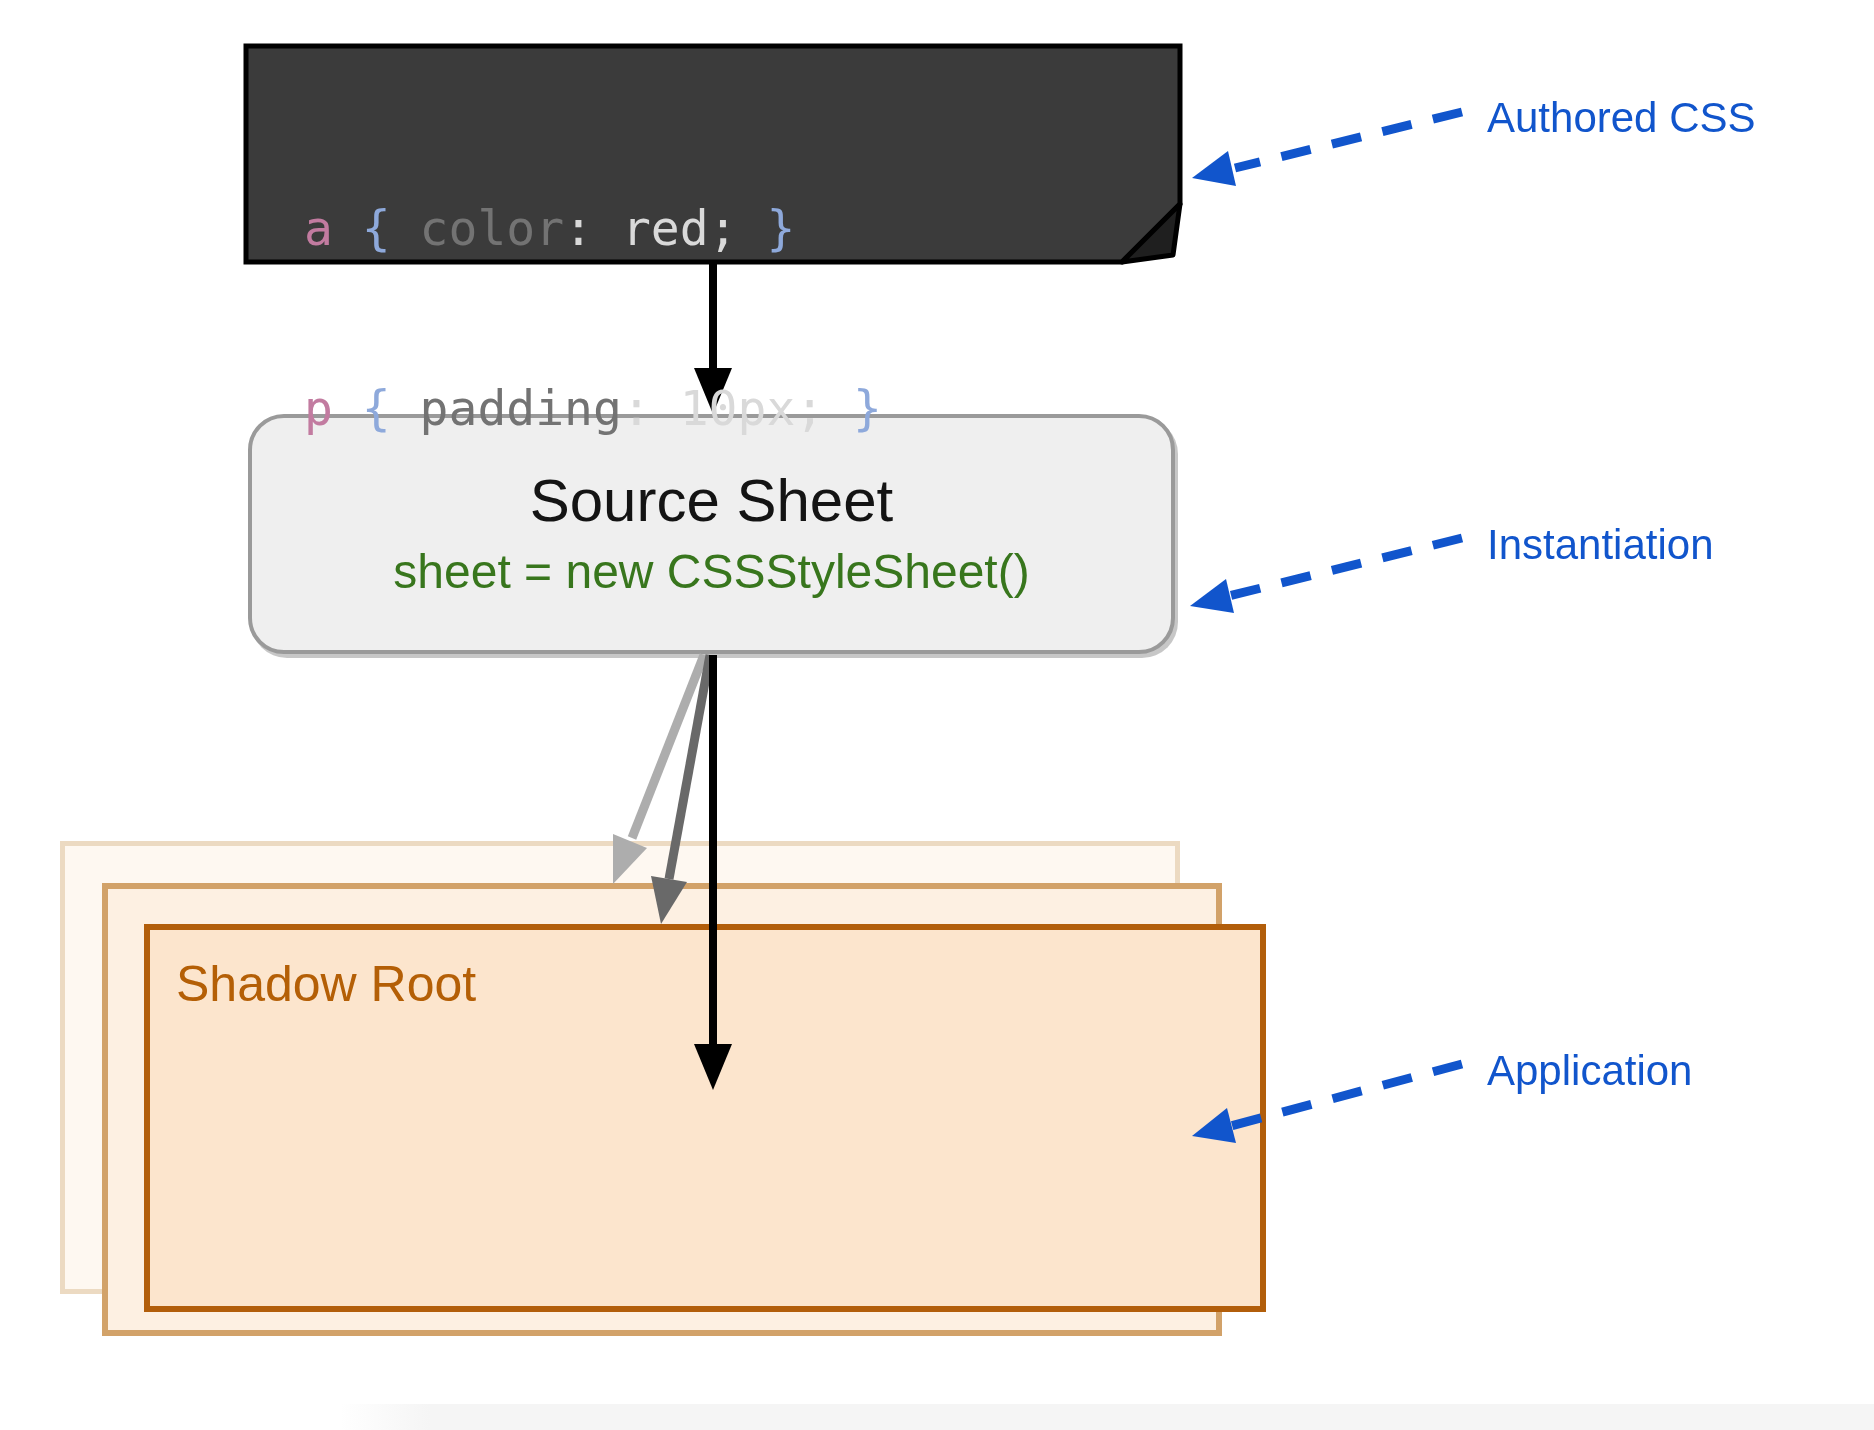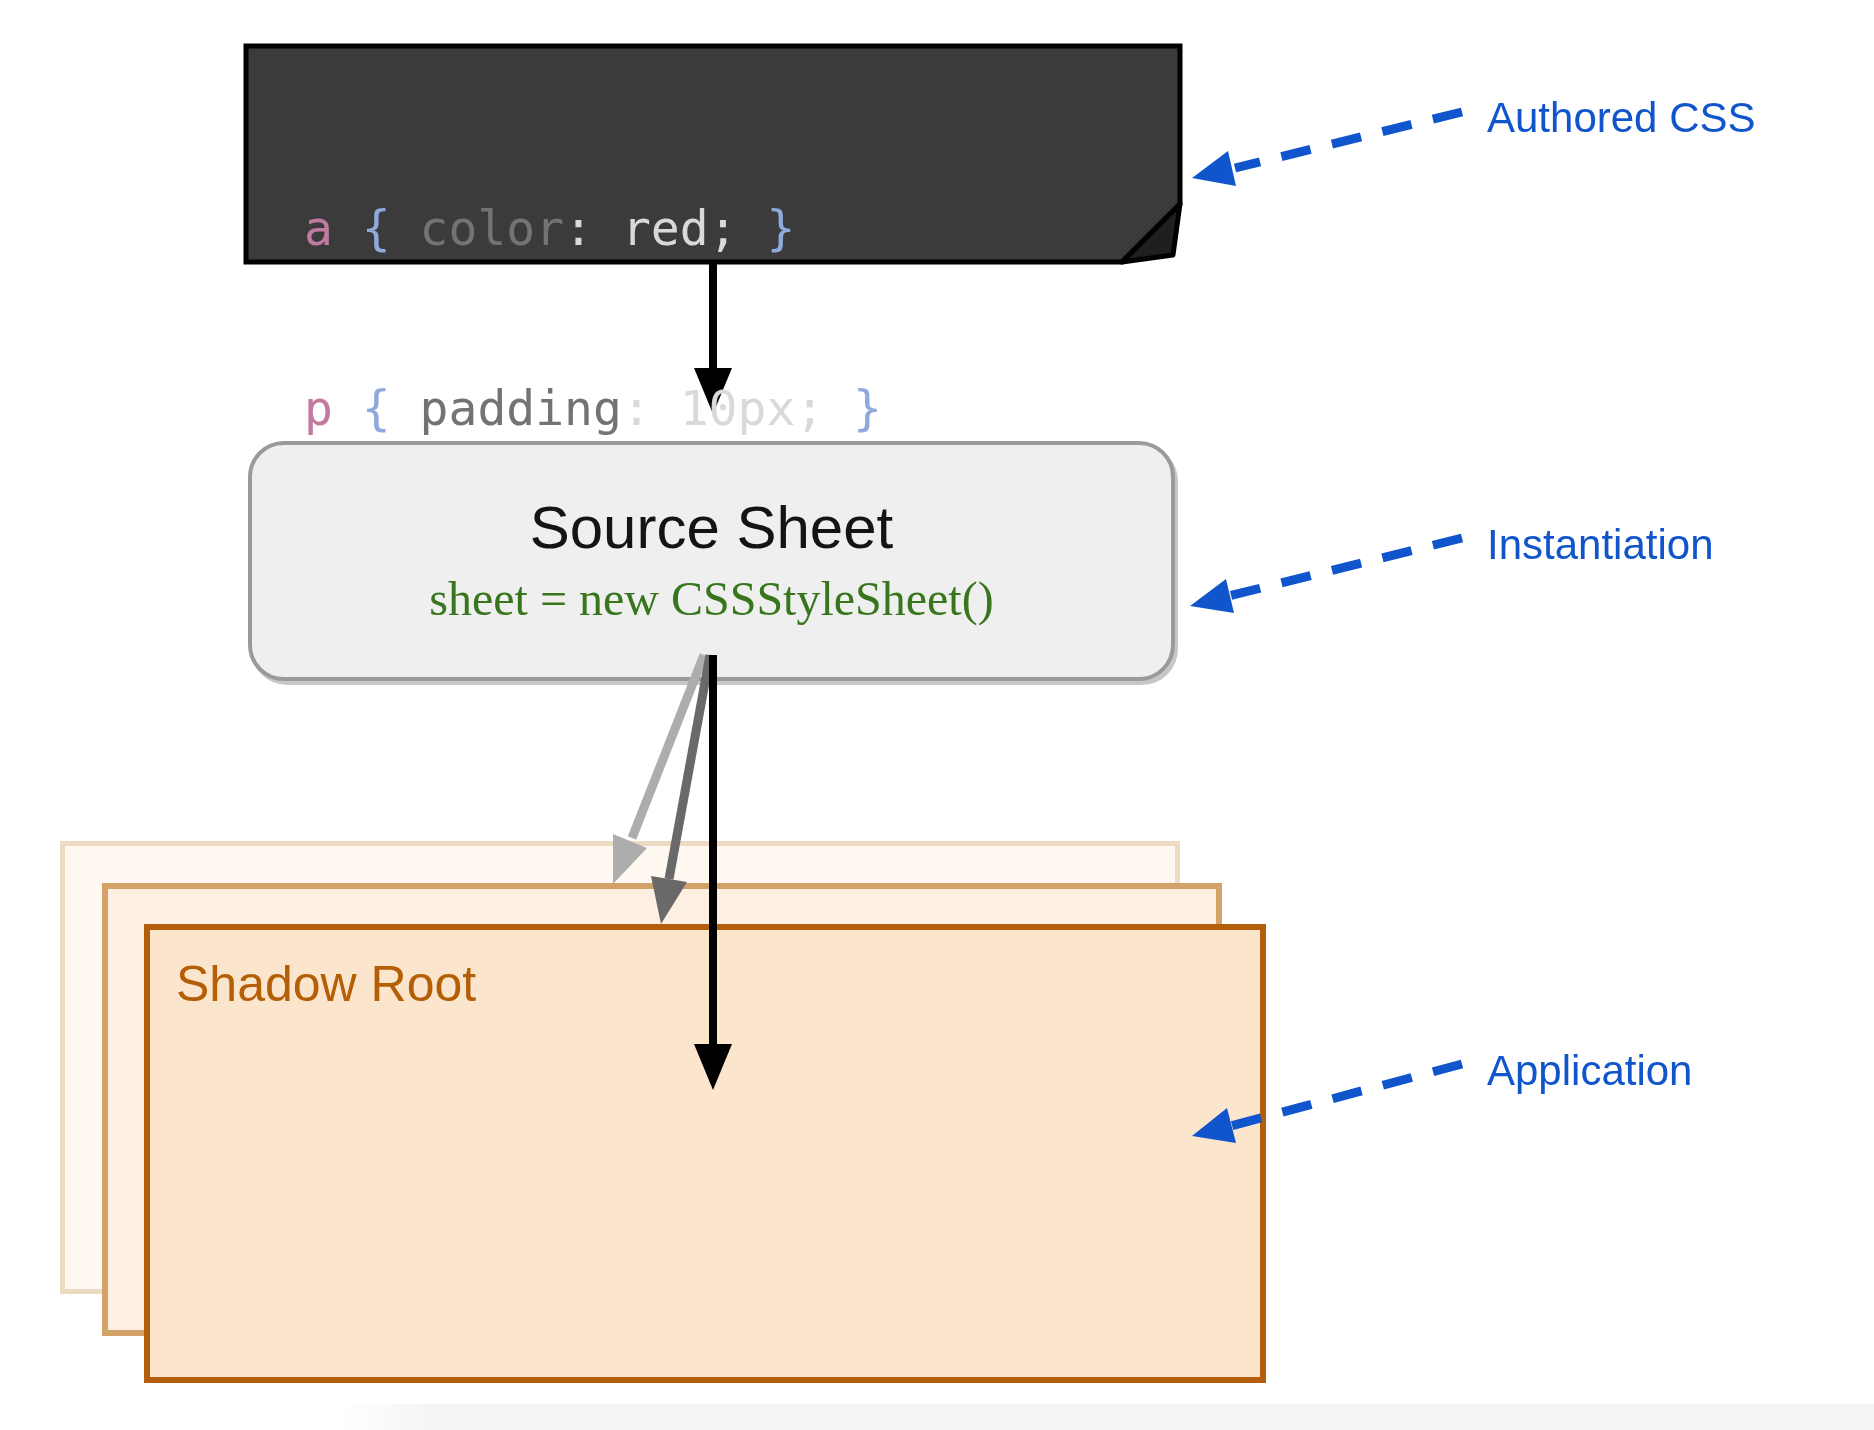--- a/index.html
+++ b/index.html
@@ -25,44 +25,43 @@
   .tok-property { color:#737373; }
   .tok-plain    { color:#d9d9d9;margin-top:31px; }
 
   
   .node {
     position:absolute; box-sizing:border-box;
     background:#efefef; border:4px solid #9a9a9a; border-radius:36px;
     box-shadow:3px 4px 0 rgba(130,130,130,.45);
     display:flex; flex-direction:column; justify-content:center; align-items:center;
     gap:10px;
-    margin-top:27px;
   }
   .node-title {
     font-size:60px; line-height:66px; color:#141414; letter-spacing:0;
   }
   .node-code {
-    font-family:Liberation Serif, serif;
+    font-family:Liberation Sans, sans-serif;
     font-size:48px; line-height:56px; color:#38761d; white-space:pre;
   }
   .source-sheet-box { left:248px; top:414px; width:927px; height:240px; }
   .adopted-box { left:108px; top:166px; width:925px; height:220px; position:absolute; }
 
   
   .stack-box { position:absolute; box-sizing:border-box; }
   .stack-back {
     left:60px; top:841px; width:1120px; height:453px;
     background:#fef8f1; border:5px solid #ecdac2;
   }
   .stack-mid {
     left:102px; top:883px; width:1120px; height:453px;
     background:#fdf0e2; border:6px solid #d2a269;
   }
   .stack-front {
-    left:144px; top:924px; width:1122px; height:459px;
+    left:144px; top:924px; width:1122px; height:388px;
     background:#fce5cd; border:6px solid #b25e0b;
   }
   .shadow-root-label {
     position:absolute; left:26px; top:26px;
     font-size:50px; line-height:56px; color:#b45f06;
   }
 
   
   .annotation-label {
     position:absolute; left:1487px;

